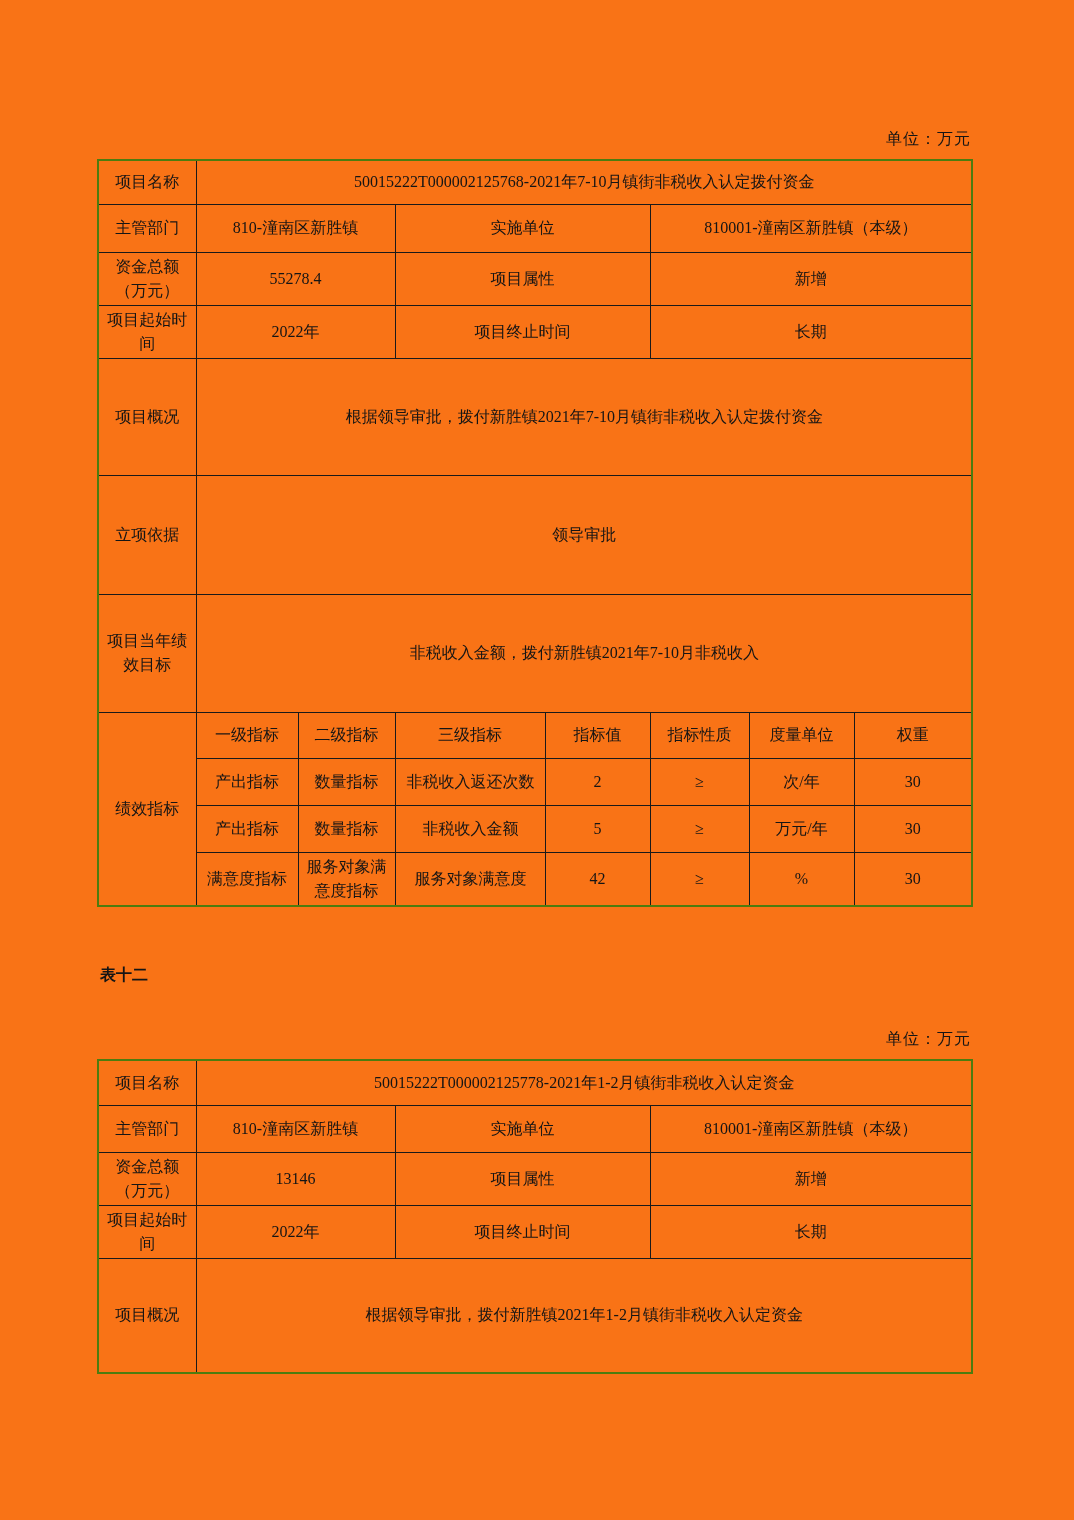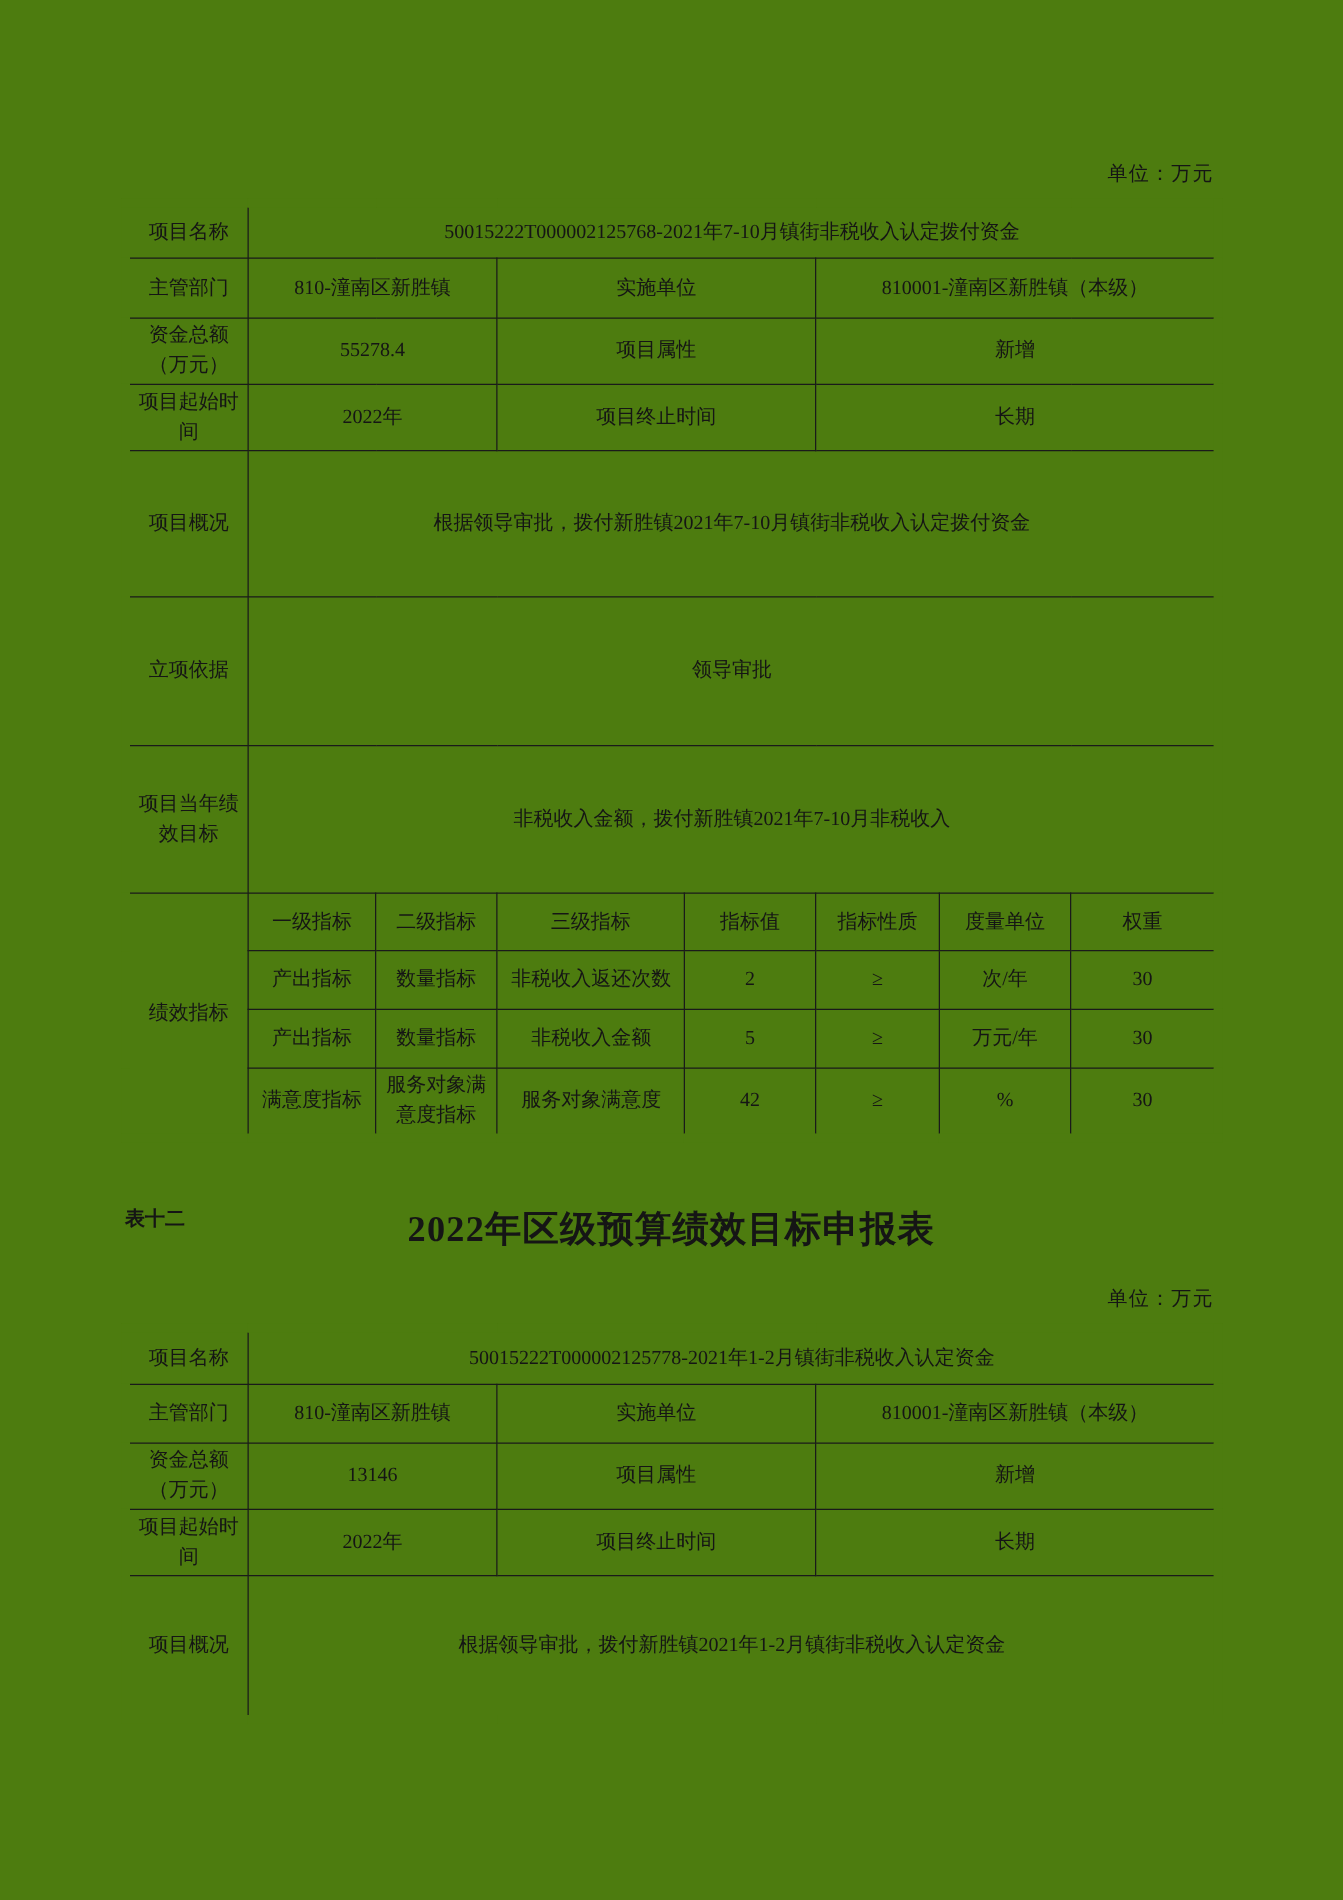--- a/index.html
+++ b/index.html
@@ -1,20 +1,20 @@
 <!DOCTYPE html>
 <html><head>
 <meta charset="utf-8">
 <style>
   html,body{margin:0;padding:0;background:#ffffff;}
   .page{
     position:relative;
     width:1074px;
     height:1520px;
-    background:#4d7c0f;
+    background:#f97316;
     color:#151515;
     font-family:"Liberation Serif","DejaVu Serif",serif;
     overflow:hidden;
   }
   .unit{
     position:absolute;
     right:103px;
     font-size:16px;
     letter-spacing:1px;
   }
@@ -39,21 +39,21 @@
     font-size:29px;
     font-weight:bold;
     letter-spacing:1px;
   }
   table.form{
     position:absolute;
     left:97px;
     width:874px;
     border-collapse:collapse;
     table-layout:fixed;
-    border:7px solid #4d7c0f;
+    border:2px solid #4d7c0f;
   }
   #t1{top:159px;}
   #t2{top:1059px;}
   td{
     border:1px solid #1a1a1a;
     text-align:center;
     vertical-align:middle;
     font-size:16px;
     line-height:1.5;
     padding:2px 4px;
@@ -153,21 +153,20 @@
       <td class="lv">服务对象满意度</td>
       <td>42</td>
       <td>≥</td>
       <td>%</td>
       <td>30</td>
     </tr>
   </tbody>
     </table>
 
   <div class="caption">表十二</div>
-  <h1 class="title">2022年区级预算绩效目标申报表</h1>
   <div class="unit unit2">单位：万元</div>
 
   <table class="form" id="t2">
     <colgroup>
       <col style="width:98px">
         <col style="width:199px">
         <col style="width:255px">
         <col style="width:322px">
     </colgroup>
     <tbody>

